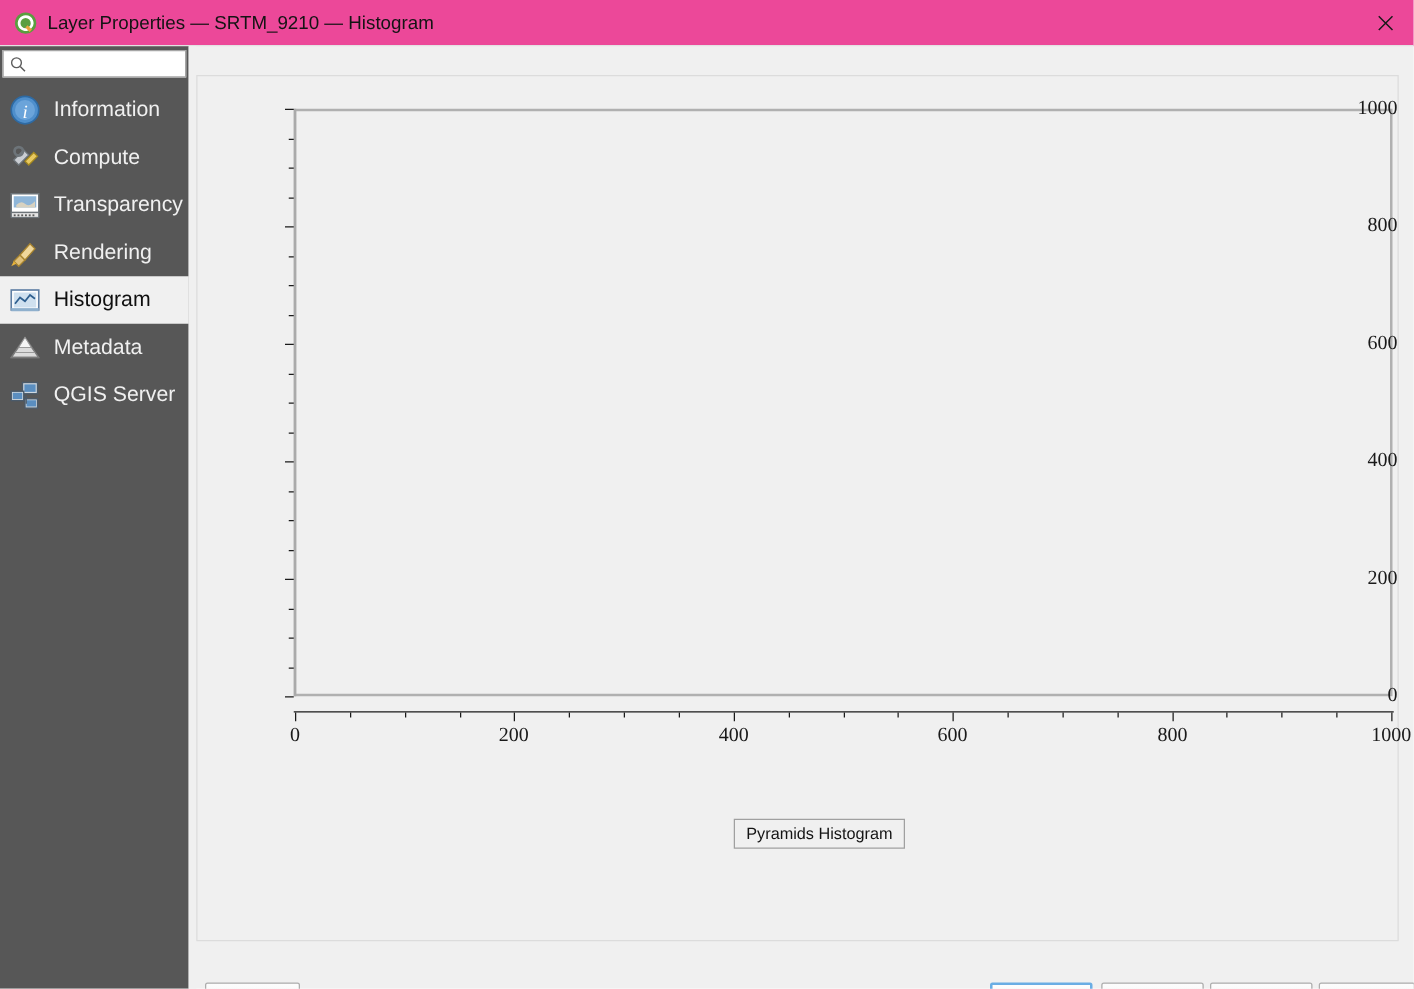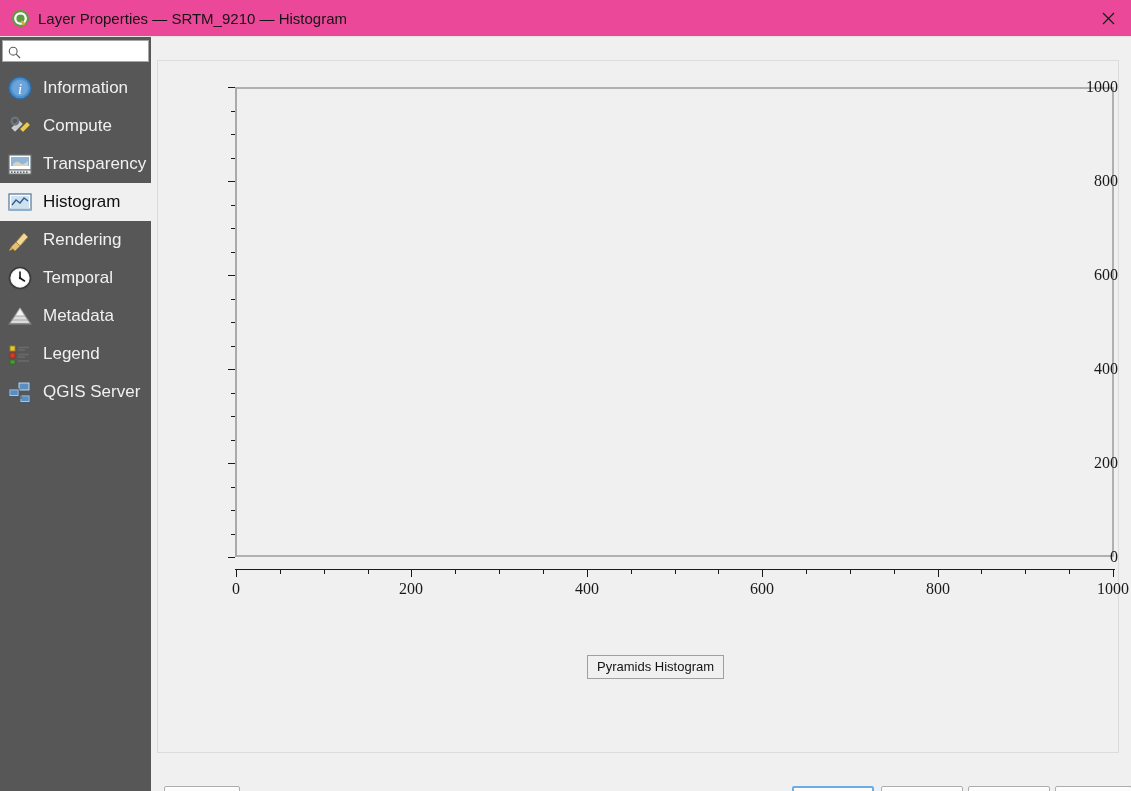--- a/index.html
+++ b/index.html
@@ -328,79 +328,51 @@
               <rect x="7" y="20.5" width="1.5" height="1.5"></rect>
               <rect x="10" y="20.5" width="1.5" height="1.5"></rect>
               <rect x="13" y="20.5" width="1.5" height="1.5"></rect>
               <rect x="16" y="20.5" width="1.5" height="1.5"></rect>
               <rect x="19" y="20.5" width="1.5" height="1.5"></rect>
             </g>
           </svg>
         </span>
         <span class="nav-label">Transparency</span>
       </div>
+      <div class="nav-item">
+        <span>
+          <svg class="nav-icon" width="26" height="26" viewBox="0 0 26 26">
+            <path d="M4 20 l5-5 4 4 -5 5 z" fill="#e0c07a" stroke="#a8842f" stroke-width="1"></path>
+            <path d="M9 15 l8-9 4 4 -8 9 z" fill="#f0d79b" stroke="#a8842f" stroke-width="1"></path>
+            <path d="M4 20 l-2 4 4-2 z" fill="#e8b33a"></path>
+          </svg>
+        </span>
+        <span class="nav-label">Rendering</span>
+      </div>
       <div class="nav-item selected">
         <span>
           <svg class="nav-icon" width="26" height="26" viewBox="0 0 26 26">
             <rect x="2" y="5" width="22" height="16" fill="#ffffff" stroke="#5e7ea3" stroke-width="1.3"></rect>
             <rect x="4" y="7" width="18" height="12" fill="#cfe0ef"></rect>
             <polyline points="5,16 9,11 13,14 17,9 21,12" fill="none" stroke="#2f5f8f" stroke-width="1.4"></polyline>
             <rect x="2" y="19.5" width="22" height="2.5" fill="#8fb0cd"></rect>
           </svg>
         </span>
         <span class="nav-label">Histogram</span>
       </div>
       <div class="nav-item">
         <span>
           <svg class="nav-icon" width="26" height="26" viewBox="0 0 26 26">
-            <path d="M4 20 l5-5 4 4 -5 5 z" fill="#e0c07a" stroke="#a8842f" stroke-width="1"></path>
-            <path d="M9 15 l8-9 4 4 -8 9 z" fill="#f0d79b" stroke="#a8842f" stroke-width="1"></path>
-            <path d="M4 20 l-2 4 4-2 z" fill="#e8b33a"></path>
-          </svg>
-        </span>
-        <span class="nav-label">Rendering</span>
-      </div>
-      <div class="nav-item">
-        <span>
-          <svg class="nav-icon" width="26" height="26" viewBox="0 0 26 26">
-            <circle cx="13" cy="13" r="10.5" fill="#f3f3f3" stroke="#3a3a3a" stroke-width="1.6"></circle>
-            <circle cx="13" cy="13" r="8.5" fill="#ffffff"></circle>
-            <path d="M13 7 v6 l4.5 3" stroke="#1a1a1a" stroke-width="1.6" fill="none" stroke-linecap="round"></path>
-            <circle cx="13" cy="13" r="1.2" fill="#1a1a1a"></circle>
-          </svg>
-        </span>
-        <span class="nav-label">Temporal</span>
-      </div>
-      <div class="nav-item">
-        <span>
-          <svg class="nav-icon" width="26" height="26" viewBox="0 0 26 26">
             <path d="M2 21 L13 5 L24 21 Z" fill="#dcdcdc" stroke="#7a7a7a" stroke-width="1.2"></path>
             <path d="M8 13 L13 5 L18 13 Z" fill="#f4f4f4" stroke="#9a9a9a" stroke-width="0.8"></path>
             <path d="M5 17 h16" stroke="#9a9a9a" stroke-width="0.8"></path>
             <path d="M2 21 h22" stroke="#7a7a7a" stroke-width="1.2"></path>
           </svg>
         </span>
         <span class="nav-label">Metadata</span>
-      </div>
-      <div class="nav-item">
-        <span>
-          <svg class="nav-icon" width="26" height="26" viewBox="0 0 26 26">
-            <rect x="3" y="5" width="5" height="5" fill="#e8c23a" stroke="#9a8020" stroke-width="0.8"></rect>
-            <rect x="3" y="12" width="5" height="5" fill="#d83b2a" stroke="#9a2a1c" stroke-width="0.8"></rect>
-            <rect x="3" y="19" width="5" height="4" fill="#4a9a3a" stroke="#2f6a24" stroke-width="0.8"></rect>
-            <g stroke="#6a6a6a" stroke-width="1.6">
-              <path d="M11 6.5 h11"></path>
-              <path d="M11 9 h7"></path>
-              <path d="M11 13.5 h11"></path>
-              <path d="M11 16 h7"></path>
-              <path d="M11 20 h11"></path>
-            </g>
-          </svg>
-        </span>
-        <span class="nav-label">Legend</span>
       </div>
       <div class="nav-item">
         <span>
           <svg class="nav-icon" width="26" height="26" viewBox="0 0 26 26">
             <rect x="11" y="3" width="12" height="9" fill="#cfd8e0" stroke="#4a5a6a" stroke-width="1.1"></rect>
             <rect x="12.5" y="4.5" width="9" height="6" fill="#5a8ec0"></rect>
             <rect x="2" y="10" width="10" height="7.5" fill="#cfd8e0" stroke="#4a5a6a" stroke-width="1.1"></rect>
             <rect x="3.2" y="11.2" width="7.6" height="5" fill="#5a8ec0"></rect>
             <rect x="13" y="16" width="10" height="7.5" fill="#cfd8e0" stroke="#4a5a6a" stroke-width="1.1"></rect>
             <rect x="14.2" y="17.2" width="7.6" height="5" fill="#5a8ec0"></rect>

